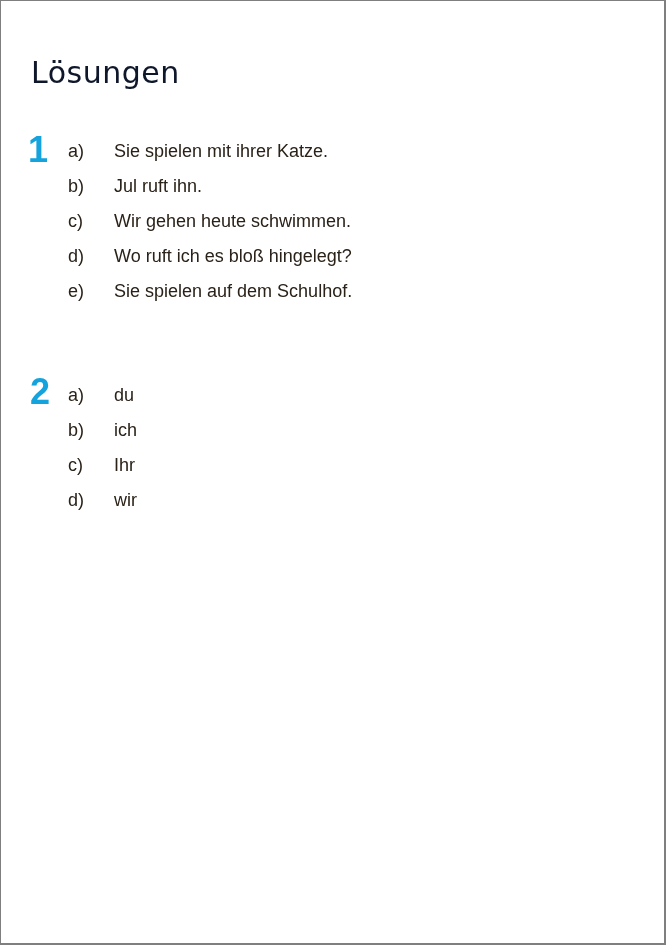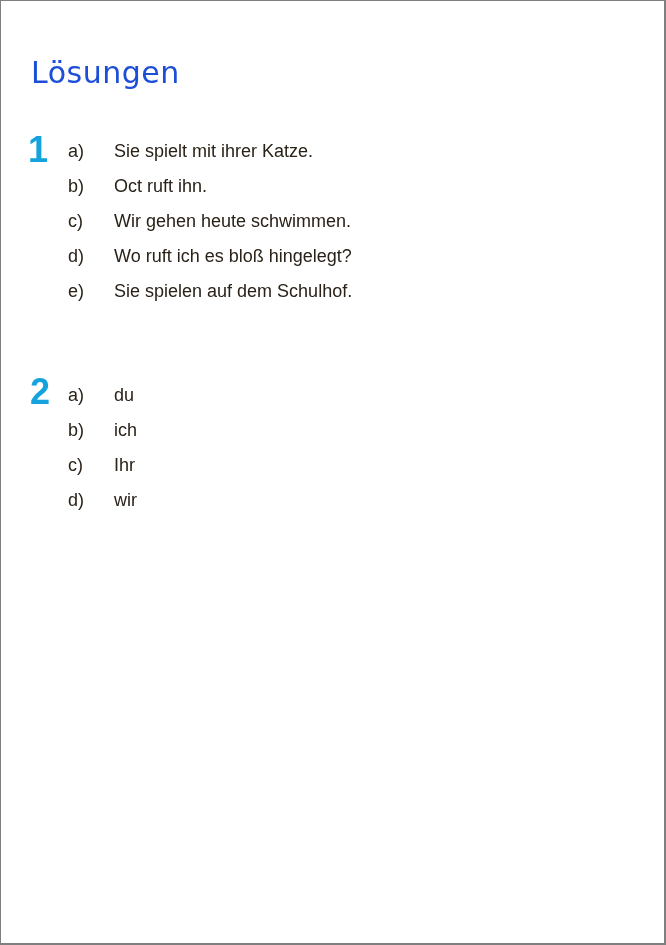--- a/index.html
+++ b/index.html
@@ -1,38 +1,38 @@
 <!DOCTYPE html>
 <html><head>
 <meta charset="utf-8">
 <style>
   html, body { margin:0; padding:0; }
   body { width:666px; height:945px; background:#ffffff; position:relative; overflow:hidden; }
   .page { position:absolute; left:0; top:0; width:664px; height:943px; border:1px solid #7f7f7f; border-bottom-width:2px; border-right-width:2px; box-sizing:border-box; width:666px; height:945px; background:#fff; }
-  .title { position:absolute; left:30px; top:54px; font-family:"DejaVu Sans", sans-serif; font-size:30px; color:#1d4ed8; letter-spacing:0.5px; }
+  .title { position:absolute; left:30px; top:54px; font-family:"DejaVu Sans", sans-serif; font-size:30px; color:#0f172a; letter-spacing:0.5px; }
   .num { position:absolute; font-family:"Liberation Sans", sans-serif; font-weight:bold; font-size:36px; color:#14a3dd; }
   .row { position:absolute; font-family:"Liberation Sans", sans-serif; font-size:18px; color:#2a2218; }
   .lbl { position:absolute; left:67px; }
   .txt { position:absolute; left:113px; white-space:nowrap; }
 </style>
 </head>
 <body>
 
 <div class="page">
   <div class="title">Lösungen</div>
 
   <div class="num" style="left:27px; top:128px;">1</div>
   <div>
     <div class="row" style="top:140px;">
         <span class="lbl">a)</span>
-        <span class="txt">Sie spielt mit ihrer Katze.</span>
+        <span class="txt">Sie spielen mit ihrer Katze.</span>
       </div>
     <div class="row" style="top:175px;">
         <span class="lbl">b)</span>
-        <span class="txt">Oct ruft ihn.</span>
+        <span class="txt">Jul ruft ihn.</span>
       </div>
     <div class="row" style="top:210px;">
         <span class="lbl">c)</span>
         <span class="txt">Wir gehen heute schwimmen.</span>
       </div>
     <div class="row" style="top:245px;">
         <span class="lbl">d)</span>
         <span class="txt">Wo ruft ich es bloß hingelegt?</span>
       </div>
     <div class="row" style="top:280px;">

